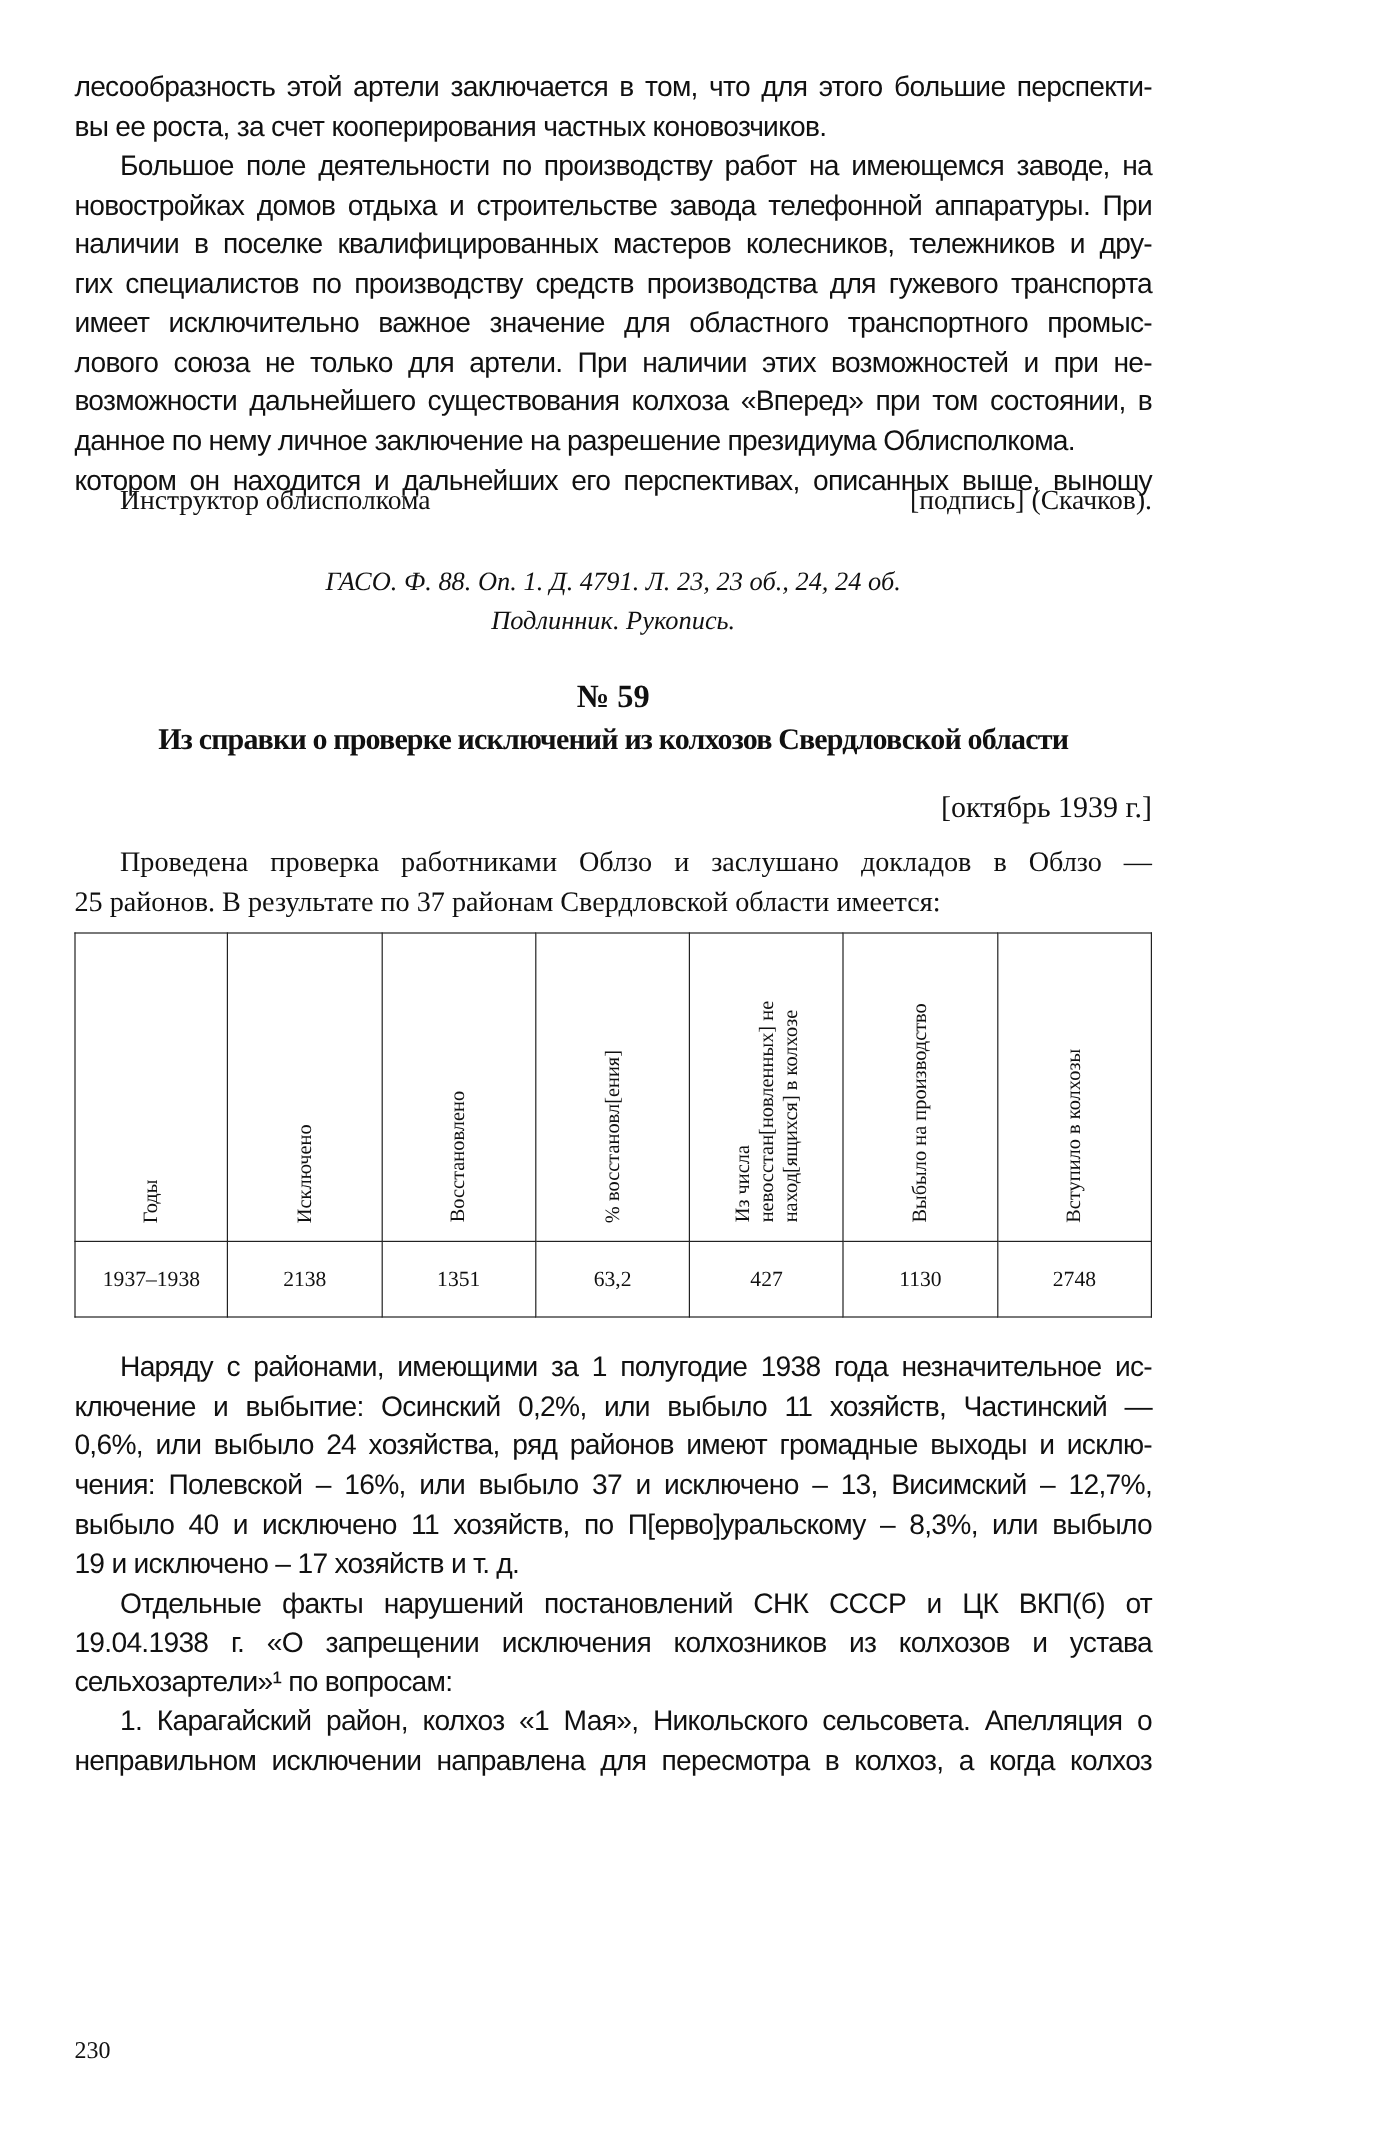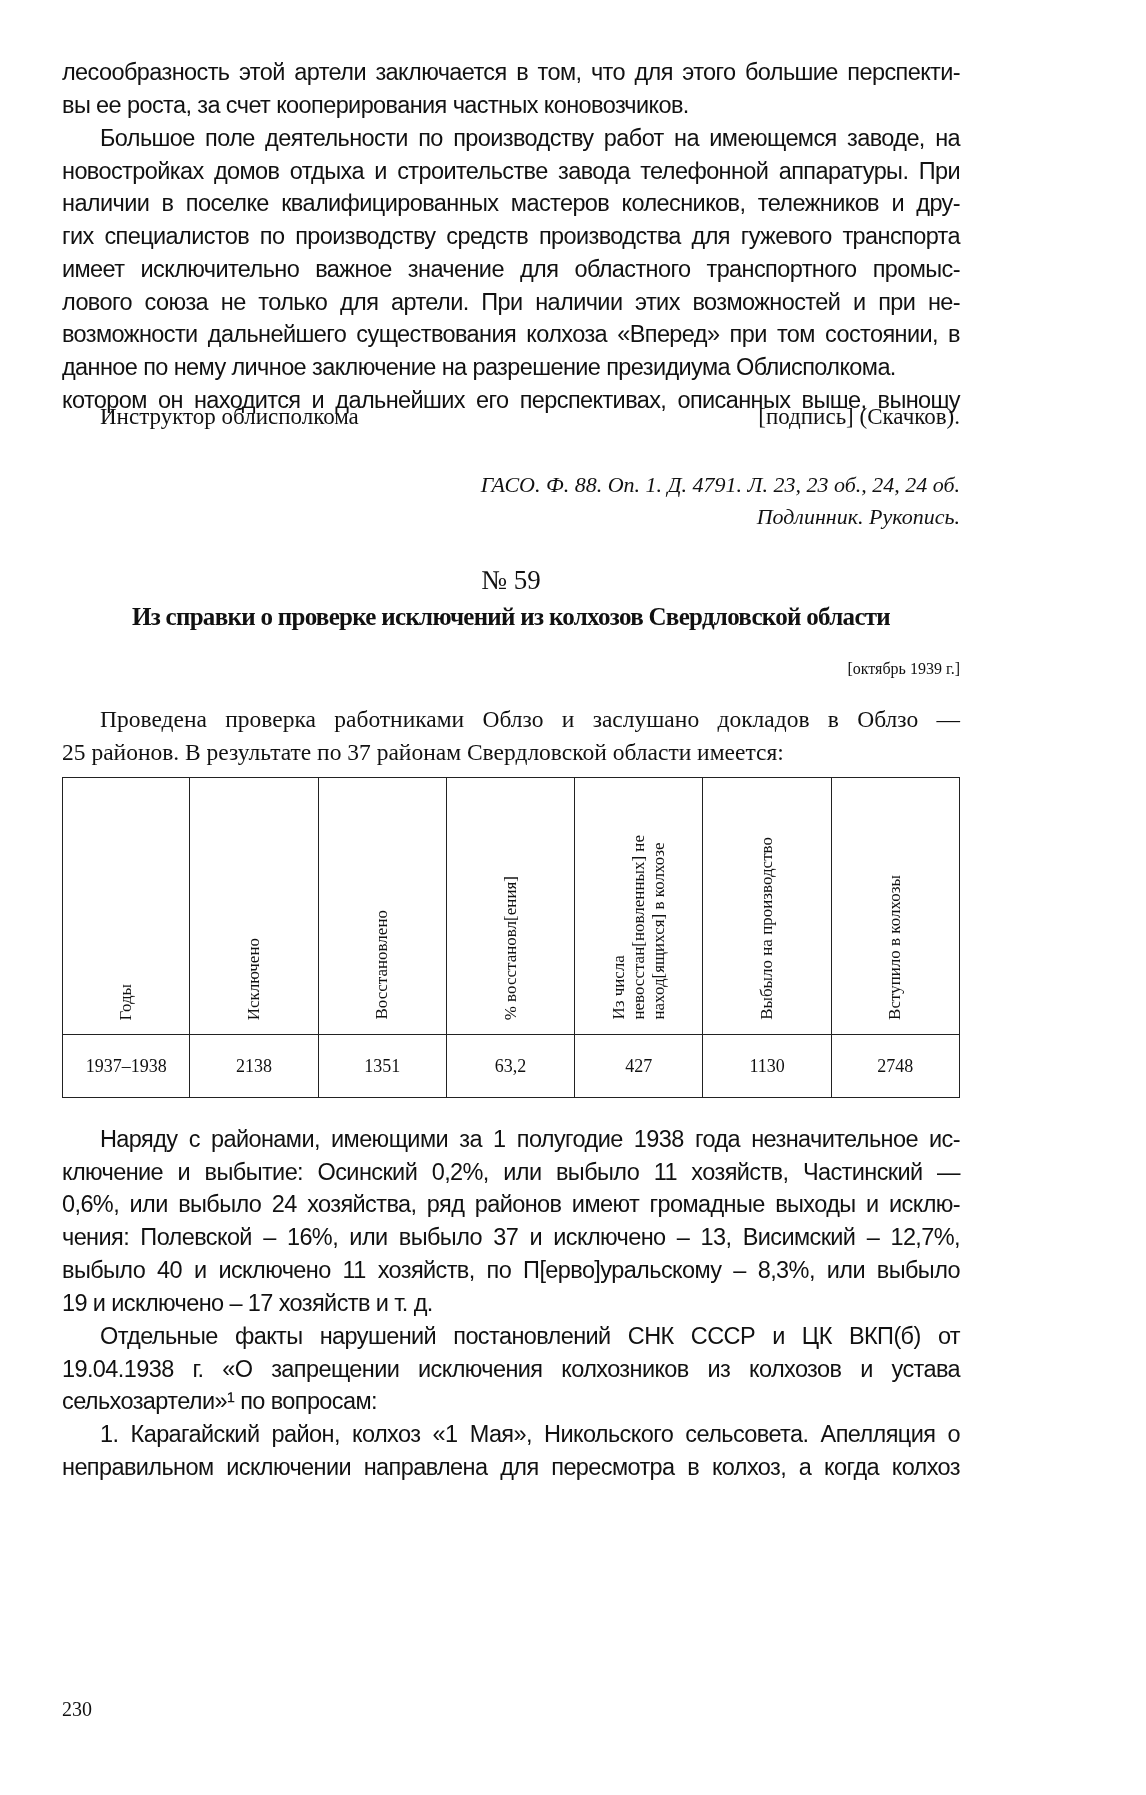--- a/index.html
+++ b/index.html
@@ -9,27 +9,27 @@
   .narrow { font-family: Liberation Sans, sans-serif; font-size: 23.5px; line-height: 32.7px;
             letter-spacing: -0.6px; transform-origin: left top; }
   .line { white-space: nowrap; display: block; text-align: justify; text-align-last: justify; width: 898px; }
   .line.last { text-align-last: left; }
   .indent { padding-left: 38px; width: 860px; }
   .p1 { position: absolute; top: 56px; }
   .p2 { position: absolute; top: 122px; }
   .sig { position: absolute; top: 404px; width: 898px; font-size: 23px; }
   .sig .left { position: absolute; left: 38px; }
   .sig .right { position: absolute; right: 0; }
-  .archive { position: absolute; top: 469px; right: 0; text-align: right; font-style: italic;
+  .archive { position: absolute; top: 469px; right: 0; text-align: center; font-style: italic;
              font-size: 22px; line-height: 32px; width: 898px; }
-  .docnum { position: absolute; top: 565px; width: 898px; text-align: center; font-weight: normal;
+  .docnum { position: absolute; top: 565px; width: 898px; text-align: center; font-weight: bold;
             font-size: 27px; }
   .doctitle { position: absolute; top: 603px; width: 898px; text-align: center; font-weight: bold;
               font-size: 25px; letter-spacing: -0.7px; }
-  .date { position: absolute; top: 660px; right: 0; font-size: 16px; }
+  .date { position: absolute; top: 660px; right: 0; font-size: 25px; }
   .p3 { position: absolute; top: 703px; font-size: 23.5px; line-height: 33px; letter-spacing: 0; }
   table.data { position: absolute; top: 777px; left: 0; width: 898px; border-collapse: collapse;
                font-family: "Liberation Serif", serif; }
   table.data td { border: 1.5px solid #222; padding: 0; text-align: center; vertical-align: bottom; }
   table.data tr.head td { height: 256px; }
   table.data tr.vals td { height: 62px; vertical-align: middle; font-size: 18px; }
   .vhead { writing-mode: vertical-rl; transform: rotate(180deg); display: inline-block;
            font-size: 17px; line-height: 20px; text-align: left; margin: 0 auto 10px; white-space: nowrap; }
   .p4 { position: absolute; top: 1123px; }
   .p5 { position: absolute; top: 1320px; }

